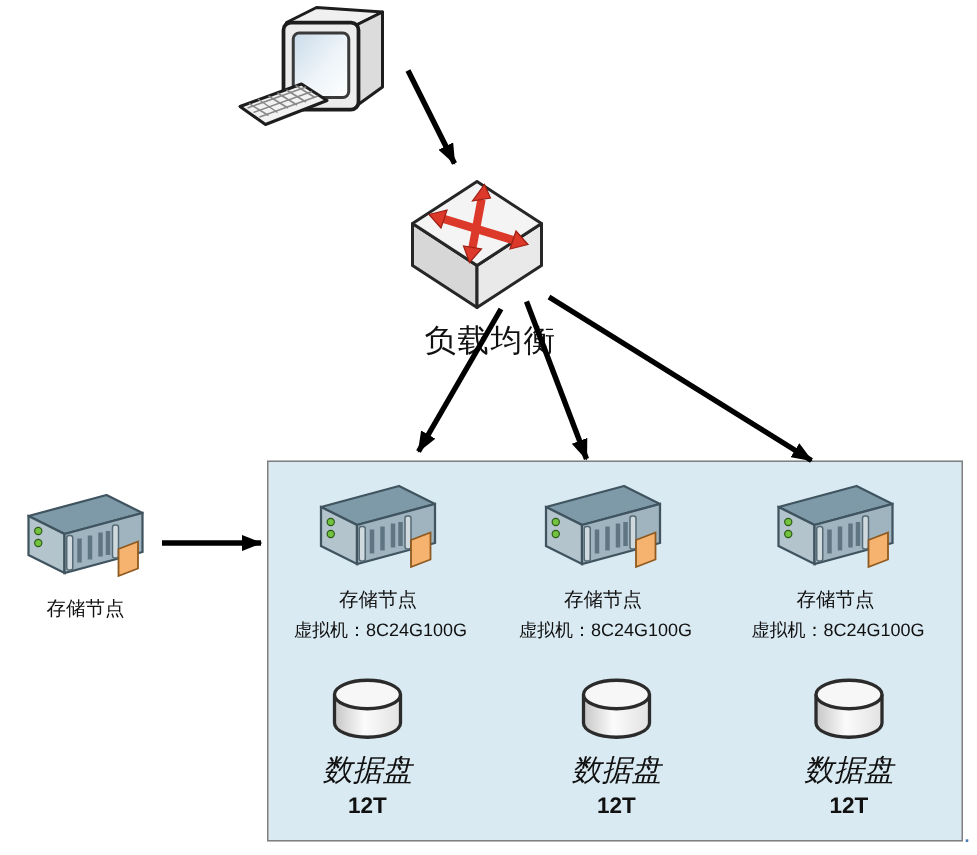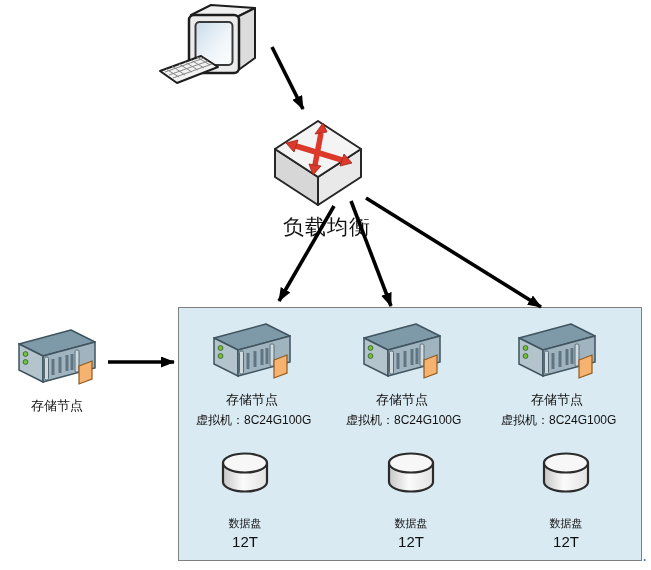--- a/index.html
+++ b/index.html
@@ -16,22 +16,22 @@
   .mgmt{left:0;top:326px;width:114px;}
   .node1{left:196px;top:320px;width:112px;}
   .node2{left:346px;top:320px;width:112px;}
   .node3{left:501px;top:320px;width:112px;}
   .disk1{left:197px;top:450px;width:96px;}
   .disk2{left:363px;top:450px;width:96px;}
   .disk3{left:518px;top:450px;width:96px;}
   .col svg{display:block;margin:0 auto;}
   .title{font-size:13px;margin-top:7px;}
   .vm{font-size:12px;margin-top:3px;white-space:nowrap;}
-  .disk-title{font-size:11px;margin-top:18px;}
-  .cap{font-size:15px;margin-top:2px;font-weight:400;}
+  .disk-title{font-size:20px;margin-top:2px;font-style:italic;}
+  .cap{font-size:15px;margin-top:2px;font-weight:700;}
   #connectors{left:0;top:0;z-index:5;pointer-events:none;}
   .corner-dot{left:643px;top:550px;width:6px;font-size:12px;font-weight:bold;
               color:#4a7ebb;z-index:2;}
 </style>
 </head>
 <body>
 
 <div class="stage">
 
   <div class="cluster-box"></div>

